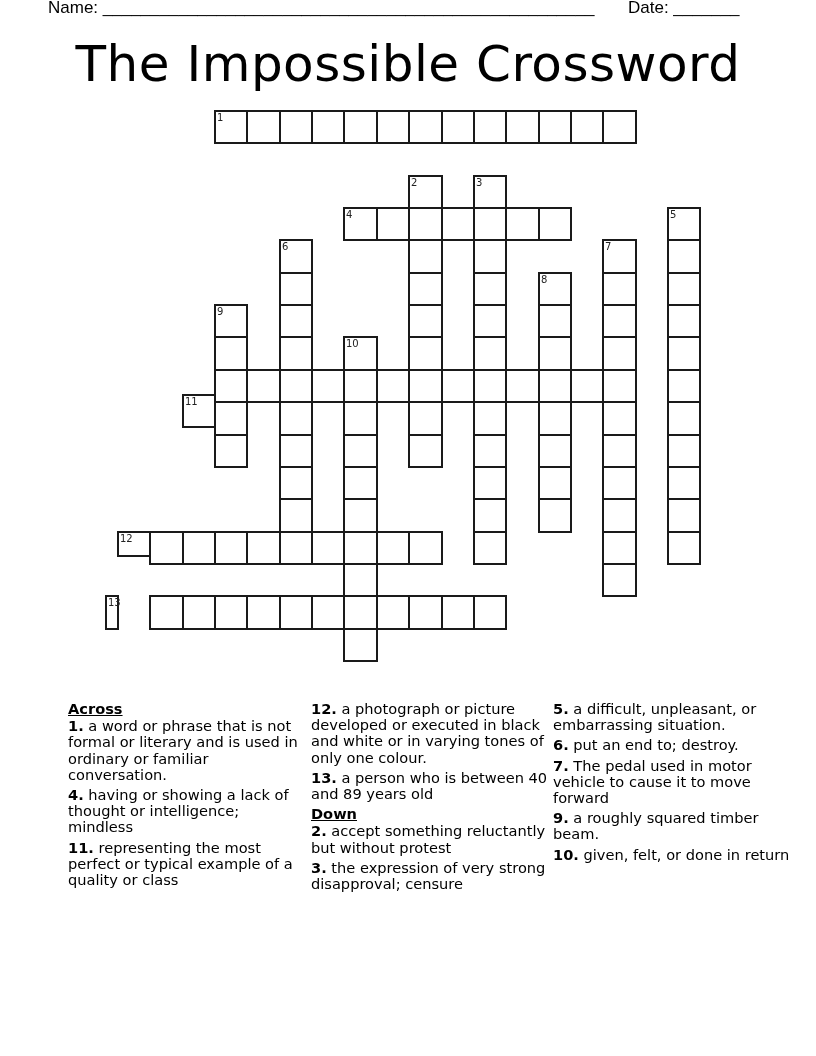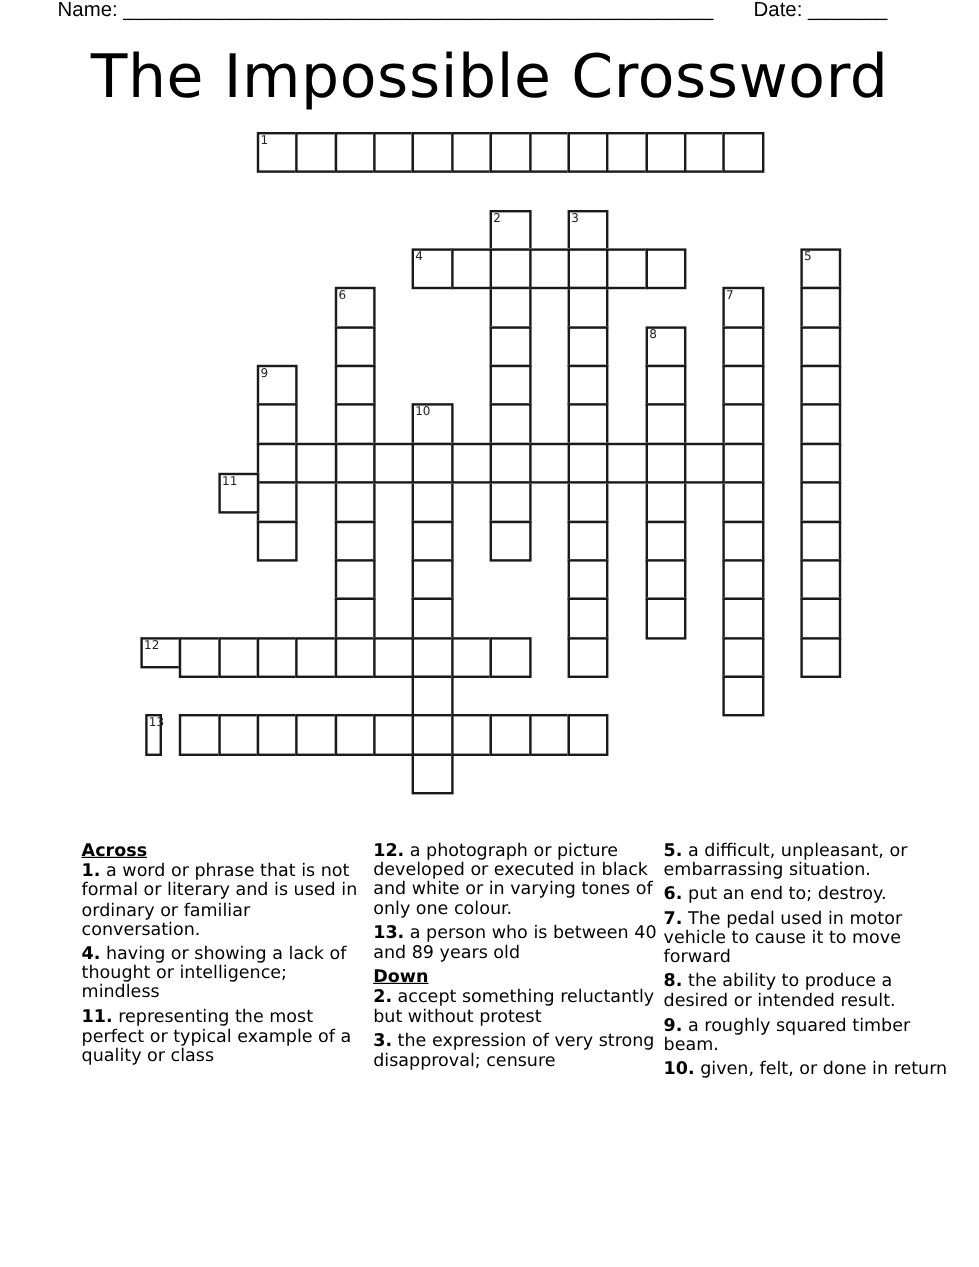--- a/index.html
+++ b/index.html
@@ -155,21 +155,21 @@
       <span class="num">12</span>
     </div>
     <div class="cell" style="left: 149px; top: 531px; width: 35px; height: 34px;"></div>
     <div class="cell" style="left: 182px; top: 531px; width: 34px; height: 34px;"></div>
     <div class="cell" style="left: 214px; top: 531px; width: 34px; height: 34px;"></div>
     <div class="cell" style="left: 246px; top: 531px; width: 35px; height: 34px;"></div>
     <div class="cell" style="left: 279px; top: 531px; width: 34px; height: 34px;"></div>
     <div class="cell" style="left: 311px; top: 531px; width: 34px; height: 34px;"></div>
     <div class="cell" style="left: 376px; top: 531px; width: 34px; height: 34px;"></div>
     <div class="cell" style="left: 408px; top: 531px; width: 35px; height: 34px;"></div>
-    <div class="cell" style="left: 121px; top: 595px; width: 14px; height: 35px;">
+    <div class="cell" style="left: 105px; top: 595px; width: 14px; height: 35px;">
       <span class="num">13</span>
     </div>
     <div class="cell" style="left: 149px; top: 595px; width: 35px; height: 35px;"></div>
     <div class="cell" style="left: 182px; top: 595px; width: 34px; height: 35px;"></div>
     <div class="cell" style="left: 214px; top: 595px; width: 34px; height: 35px;"></div>
     <div class="cell" style="left: 246px; top: 595px; width: 35px; height: 35px;"></div>
     <div class="cell" style="left: 279px; top: 595px; width: 34px; height: 35px;"></div>
     <div class="cell" style="left: 311px; top: 595px; width: 34px; height: 35px;"></div>
     <div class="cell" style="left: 376px; top: 595px; width: 34px; height: 35px;"></div>
     <div class="cell" style="left: 408px; top: 595px; width: 35px; height: 35px;"></div>
@@ -189,16 +189,15 @@
   <div class="clue"><b>13.</b> <span>a person who is between 40 and 89 years old</span></div>
   <div class="sect">Down</div>
   <div class="clue"><b>2.</b> <span>accept something reluctantly but without protest</span></div>
   <div class="clue"><b>3.</b> <span>the expression of very strong disapproval; censure</span></div>
 </div>
 
 <div class="clues col3">
   <div class="clue"><b>5.</b> <span>a difficult, unpleasant, or embarrassing situation.</span></div>
   <div class="clue"><b>6.</b> <span>put an end to; destroy.</span></div>
   <div class="clue"><b>7.</b> <span>The pedal used in motor vehicle to cause it to move forward</span></div>
-  <div class="clue"><b>8.</b> <span>the ability to produce a desired or intended result.</span></div>
   <div class="clue"><b>9.</b> <span>a roughly squared timber beam.</span></div>
   <div class="clue"><b>10.</b> <span>given, felt, or done in return</span></div>
 </div>
 
 </body></html>

